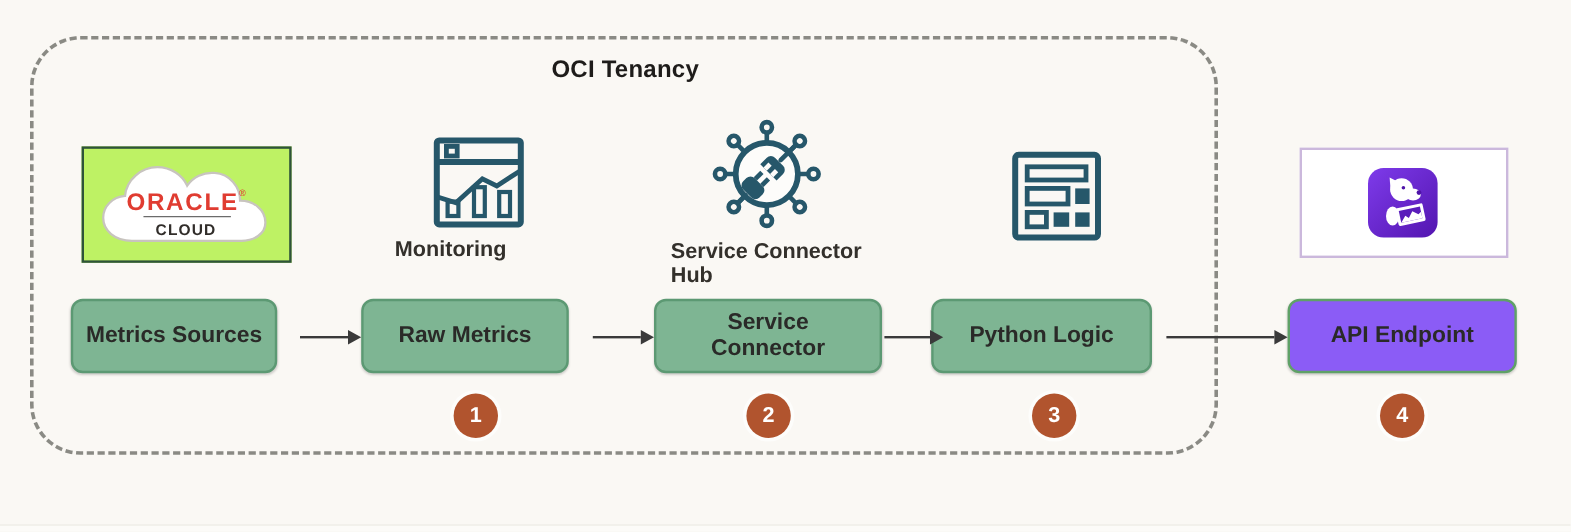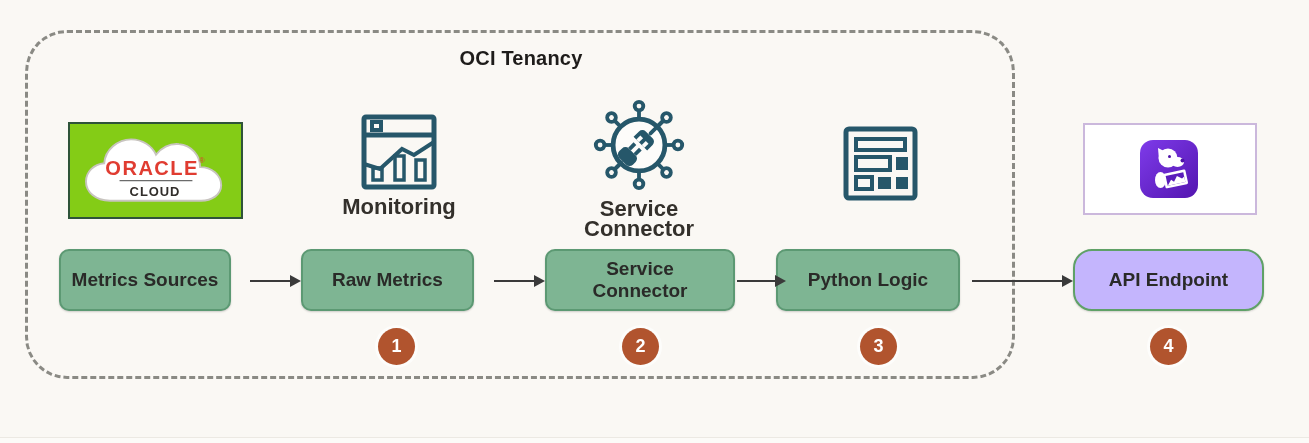--- a/index.html
+++ b/index.html
@@ -4,36 +4,36 @@
 <style>
   html,body{margin:0;padding:0;background:#FAF8F4;font-family:"Liberation Sans",sans-serif;}
   .stage{position:relative;width:1309px;height:443px;background:#FAF8F4;overflow:hidden;}
 
   .tenancy{position:absolute;left:25px;top:30px;width:990px;height:349px;
     border:3px dashed #8A8A84;border-radius:42px;box-sizing:border-box;}
   .tenancy-title{position:absolute;left:421px;top:47px;width:200px;text-align:center;
     font-size:20px;font-weight:bold;color:#1E1C1A;letter-spacing:.2px;}
 
   .oracle-card{position:absolute;left:68px;top:122px;width:175px;height:97px;
-    background:#84cc16;border:2px solid #2E5339;box-sizing:border-box;}
+    background:#bef264;border:2px solid #2E5339;box-sizing:border-box;}
   .oracle-card svg{display:block;width:100%;height:100%;}
   .oracle-card text{font-family:"Liberation Sans",sans-serif;}
 
   .icon{position:absolute;}
-  .svc-label{position:absolute;text-align:center;font-weight:bold;font-size:22px;
+  .svc-label{position:absolute;font-weight:bold;font-size:18px;
     color:#33302B;line-height:20px;}
 
   .dd-card{position:absolute;left:1083px;top:123px;width:174px;height:92px;
     background:#FFFFFF;border:2px solid #CBB8DC;box-sizing:border-box;}
 
   .node{position:absolute;top:249px;height:62px;background:#7EB593;border:2px solid #5C9973;
     border-radius:10px;display:flex;align-items:center;justify-content:center;
     font-weight:bold;font-size:19px;color:#2A2A28;text-align:center;box-sizing:border-box;
     box-shadow:0 1px 2px rgba(0,0,0,.18);line-height:22px;}
-  .node.purple{background:#c4b5fd;border-color:#5FA167;border-radius:19px;}
+  .node.purple{background:#8b5cf6;border-color:#5FA167;}
   .node .wrap{display:inline-block;max-width:130px;}
 
   .arrow{position:absolute;top:280px;height:2px;background:#3A3A3A;}
   .arrow::after{content:"";position:absolute;right:-11px;top:-5px;width:0;height:0;
     border-left:11px solid #3A3A3A;border-top:6px solid transparent;border-bottom:6px solid transparent;}
 
   .badge{position:absolute;top:328px;width:37px;height:37px;border-radius:50%;
     background:#B1542E;color:#FFFFFF;font-weight:bold;font-size:18px;
     display:flex;align-items:center;justify-content:center;
     box-shadow:0 0 0 3px rgba(255,255,255,.65);}
@@ -114,20 +114,21 @@
       <rect x="40" y="44" width="8" height="4"></rect>
       <rect x="40" y="52" width="8" height="4"></rect>
       <path d="M52 40 h8 a5 5 0 0 1 5 5 v10 a5 5 0 0 1 -5 5 h-8 z"></path>
       <rect x="52" y="44" width="6" height="4" fill="#FDFCFA"></rect>
       <rect x="52" y="52" width="6" height="4" fill="#FDFCFA"></rect>
       <rect x="65" y="48" width="21" height="4" rx="2"></rect>
     </g>
   </svg>
   <div class="svc-label" style="left:559px;top:199px;width:160px">
     <span style="display:block">Service Connector</span>
+    <span style="display:block">Hub</span>
   </div>
 
   <svg class="icon" style="left:841px;top:124px;width:79px;height:79px" viewBox="0 0 79 79">
     <g stroke="#26576A" fill="none">
       <rect x="5" y="5" width="69" height="69" rx="3" stroke-width="5"></rect>
       <rect x="15" y="15" width="49" height="11" stroke-width="4"></rect>
       <rect x="15" y="33" width="34" height="13" stroke-width="4"></rect>
       <rect x="15" y="53" width="16" height="12" stroke-width="4"></rect>
     </g>
     <g fill="#26576A">

